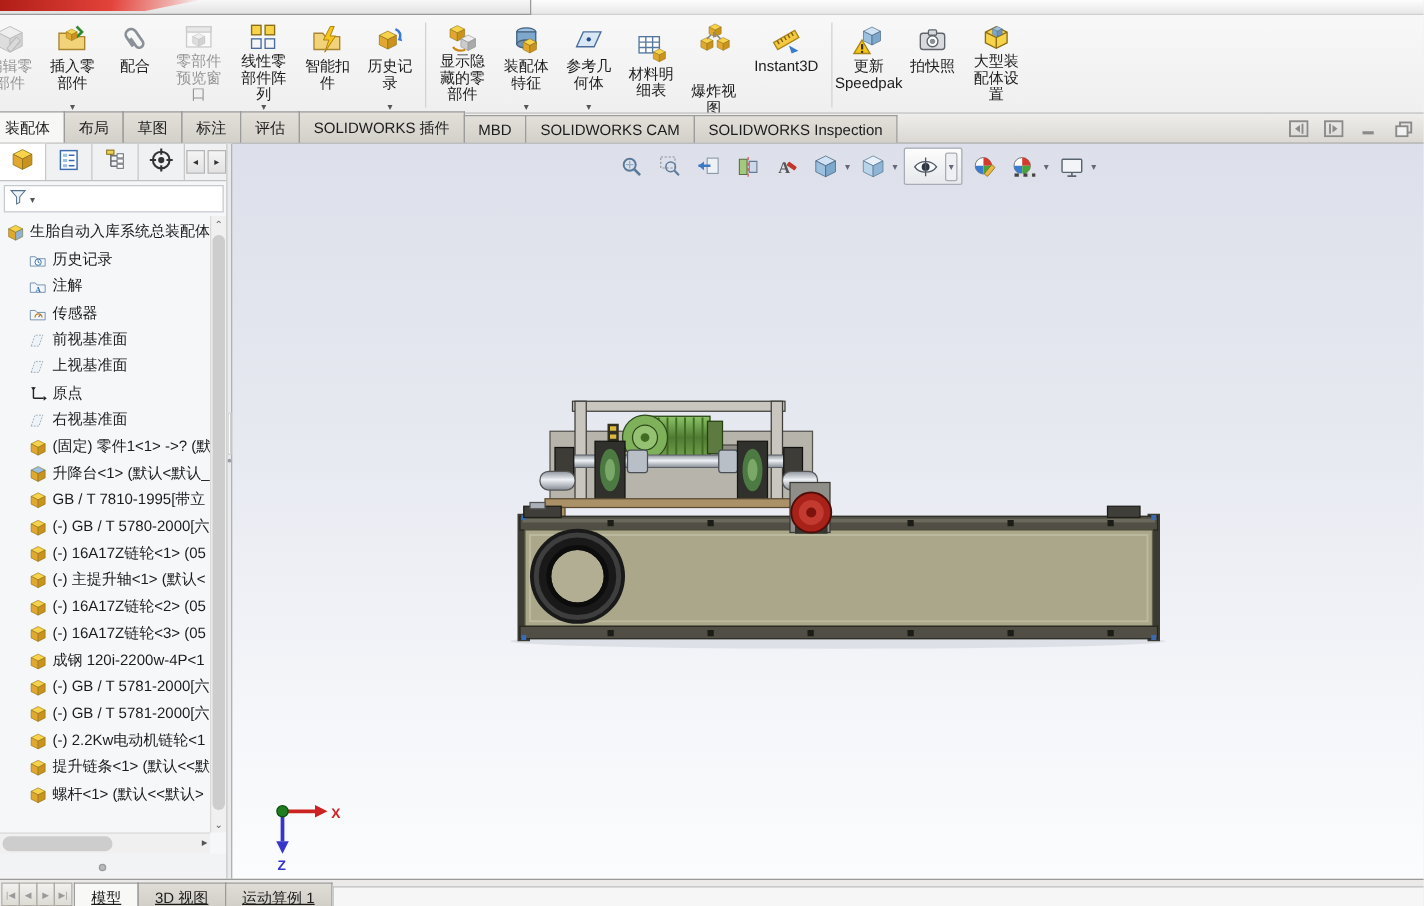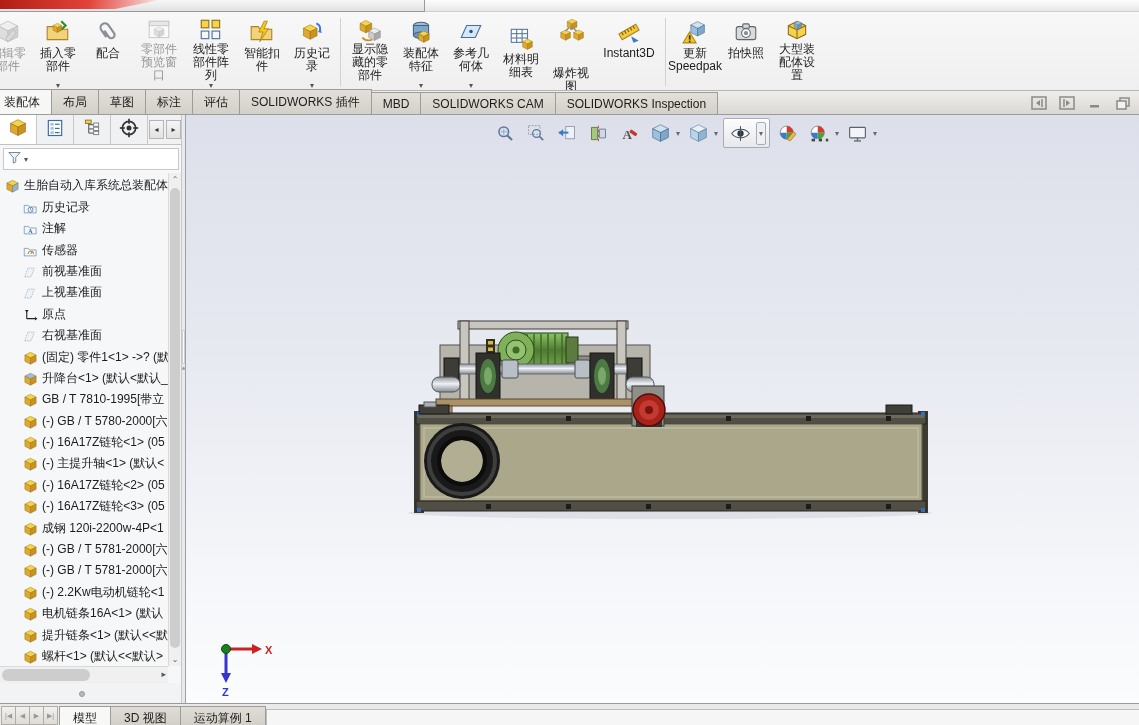--- a/index.html
+++ b/index.html
@@ -56,21 +56,21 @@
   .hud { position:absolute; left:306px; top:3px; display:flex; align-items:center; gap:5px; }
   .hbtn { width:26px; height:26px; display:flex; align-items:center; justify-content:center; border-radius:2px; }
   .hdd { font-size:8px; color:#667; margin-left:-2px; }
   .eye-group { display:flex; align-items:center; border:1px solid #a8adb5; background:linear-gradient(#fdfdfd,#e6e8ec); border-radius:2px; padding:0 3px; height:30px; }
   #model-svg { position:absolute; left:0; top:0; }
 
   
   .bottom-bar { position:absolute; left:0; top:703px; width:1139px; height:22px; background:#eceae8; border-top:1px solid #9a9a9a; display:flex; align-items:flex-end; }
   .nav-btns { display:flex; margin:0 2px 0 1px; }
   .nbtn { width:15px; height:19px; border:1px solid #b0ada7; margin-right:-1px; background:linear-gradient(#f2f1ef,#dedbd5); color:#9a9a9a; font-size:7px; display:flex; align-items:center; justify-content:center; }
-  .btab { padding:3px 13px 2px; border:1px solid #9c9c9c; border-bottom:none; background:linear-gradient(#e0ddd7,#d2cfc9); margin-right:-1px; white-space:nowrap; height:19px; }
+  .btab { padding:3px 13px 2px; border:1px solid #9c9c9c; border-bottom:none; background:linear-gradient(#e0ddd7,#d2cfc9); margin-right:-1px; white-space:nowrap; height:19px;text-decoration:underline; }
   .btab.active { background:#f8f8f7; }
   .bb-rest { flex:1; height:16px; margin-left:1px; background:#f6f6f6; border-top:1px solid #bdbdbd; border-left:1px solid #bdbdbd; }
 </style>
 </head>
 <body>
 
 <div id="app">
 
   <div class="title-strip">
     <div class="title-box">
@@ -585,30 +585,20 @@
         </div>
         <div class="titem child">
           <span class="ticon">
             <svg viewBox="0 0 24 24" width="15" height="15" aria-hidden="true">
               <polygon points="12,2 21,6.5 12,11 3,6.5" fill="#f7d34a" stroke="#8a6d14" stroke-width=".7"></polygon>
               <polygon points="3,6.5 12,11 12,21 3,16.5" fill="#e0a82e" stroke="#8a6d14" stroke-width=".7"></polygon>
               <polygon points="12,11 21,6.5 21,16.5 12,21" fill="#c9931e" stroke="#8a6d14" stroke-width=".7"></polygon>
             </svg>
           </span>
           <span>(-) 2.2Kw电动机链轮&lt;1</span>
-        </div>
-        <div class="titem child">
-          <span class="ticon">
-            <svg viewBox="0 0 24 24" width="15" height="15" aria-hidden="true">
-              <polygon points="12,2 21,6.5 12,11 3,6.5" fill="#f7d34a" stroke="#8a6d14" stroke-width=".7"></polygon>
-              <polygon points="3,6.5 12,11 12,21 3,16.5" fill="#e0a82e" stroke="#8a6d14" stroke-width=".7"></polygon>
-              <polygon points="12,11 21,6.5 21,16.5 12,21" fill="#c9931e" stroke="#8a6d14" stroke-width=".7"></polygon>
-            </svg>
-          </span>
-          <span>电机链条16A&lt;1&gt; (默认</span>
         </div>
         <div class="titem child">
           <span class="ticon">
             <svg viewBox="0 0 24 24" width="15" height="15" aria-hidden="true">
               <polygon points="12,2 21,6.5 12,11 3,6.5" fill="#f7d34a" stroke="#8a6d14" stroke-width=".7"></polygon>
               <polygon points="3,6.5 12,11 12,21 3,16.5" fill="#e0a82e" stroke="#8a6d14" stroke-width=".7"></polygon>
               <polygon points="12,11 21,6.5 21,16.5 12,21" fill="#c9931e" stroke="#8a6d14" stroke-width=".7"></polygon>
             </svg>
           </span>
           <span>提升链条&lt;1&gt; (默认&lt;&lt;默</span>

